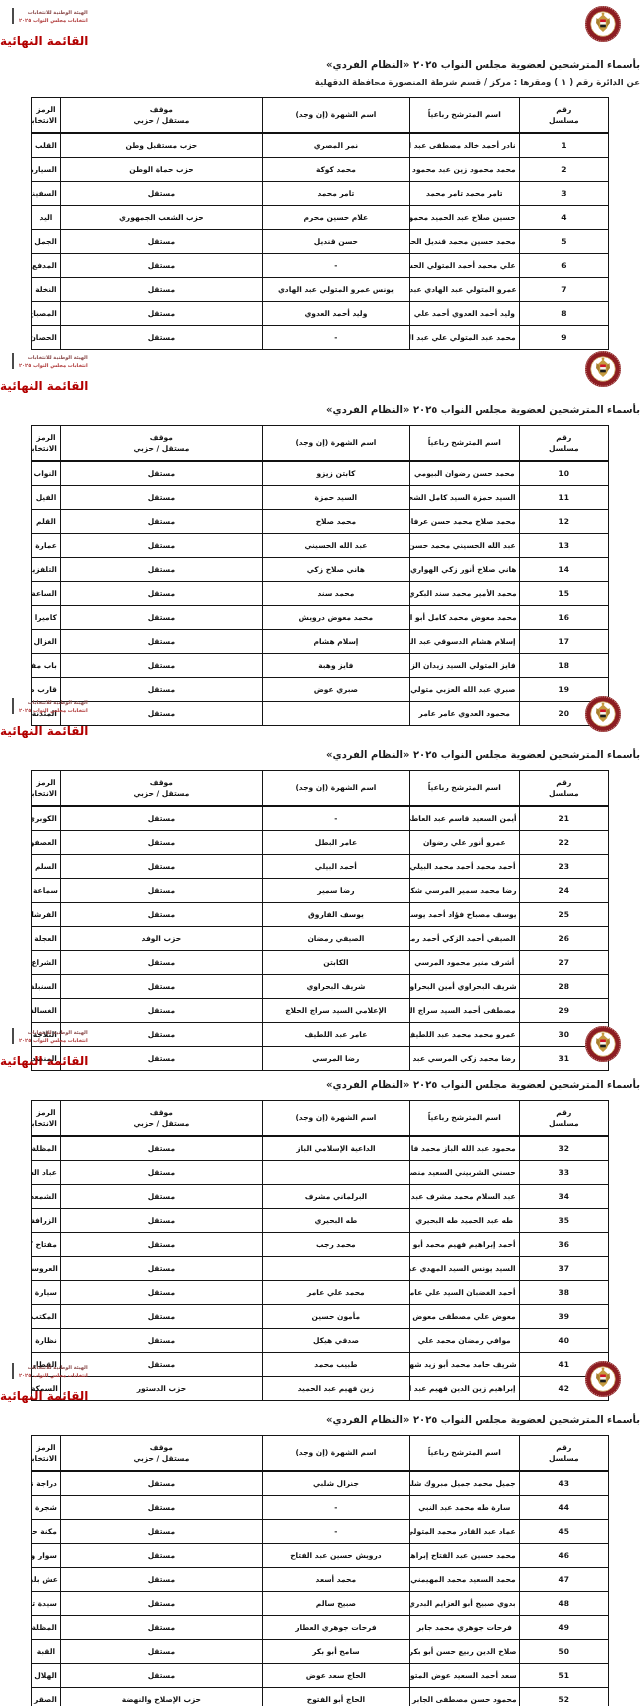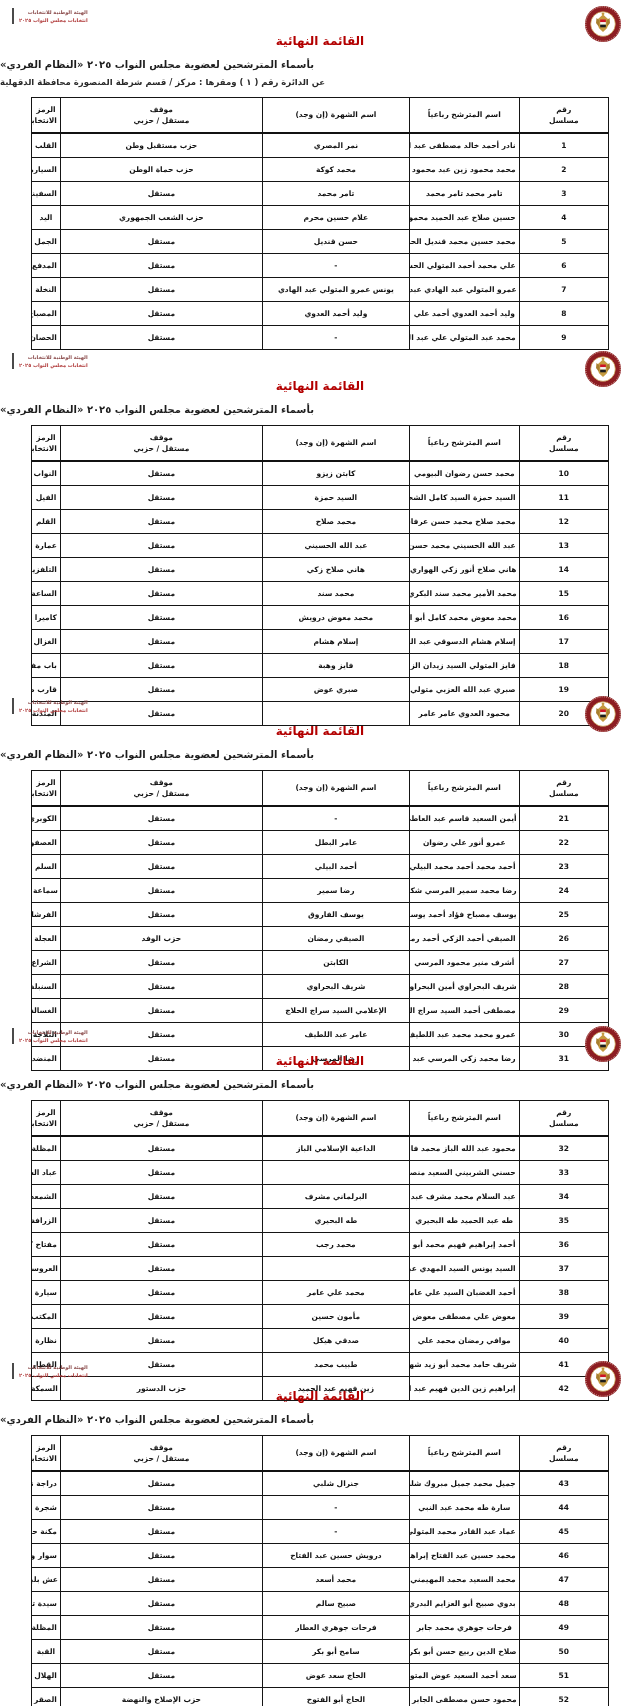--- a/index.html
+++ b/index.html
@@ -14,28 +14,28 @@
     position:absolute;left:12px;top:8px;direction:rtl;
     border-left:2px solid #4a4a4a;padding-left:5px;
     text-align:right;line-height:1.6;
   }
   .stamp .l1{font-size:5px;color:#8a4a4a;font-weight:bold;letter-spacing:.2px;}
   .stamp .l2{font-size:5px;color:#b03a3a;font-weight:bold;}
   
   .emblem{position:absolute;right:18px;top:5px;width:38px;height:38px;}
   
   .title{
-    text-align:center;margin:30px 0 0 0;font-size:12px;font-weight:bold;
+    text-align:left;margin:30px 0 0 0;font-size:12px;font-weight:bold;
     color:#b30000;letter-spacing:.3px;
   }
   .subtitle{
-    text-align:left;margin:11px 0 0 0;font-size:10px;font-weight:bold;color:#1d1d1d;
+    text-align:right;margin:11px 0 0 0;font-size:10px;font-weight:bold;color:#1d1d1d;
   }
   .district{
-    text-align:left;margin:7px 0 0 0;font-size:8.5px;font-weight:bold;color:#2a2a2a;
+    text-align:right;margin:7px 0 0 0;font-size:8.5px;font-weight:bold;color:#2a2a2a;
   }
   
   table.cands{
     width:578px;margin:10px auto 0 auto;border-collapse:collapse;direction:rtl;
     table-layout:fixed;
   }
   table.cands th,table.cands td{
     border:1px solid #151515;
     font-size:7.5px;font-weight:bold;color:#141414;
     text-align:center;vertical-align:middle;

